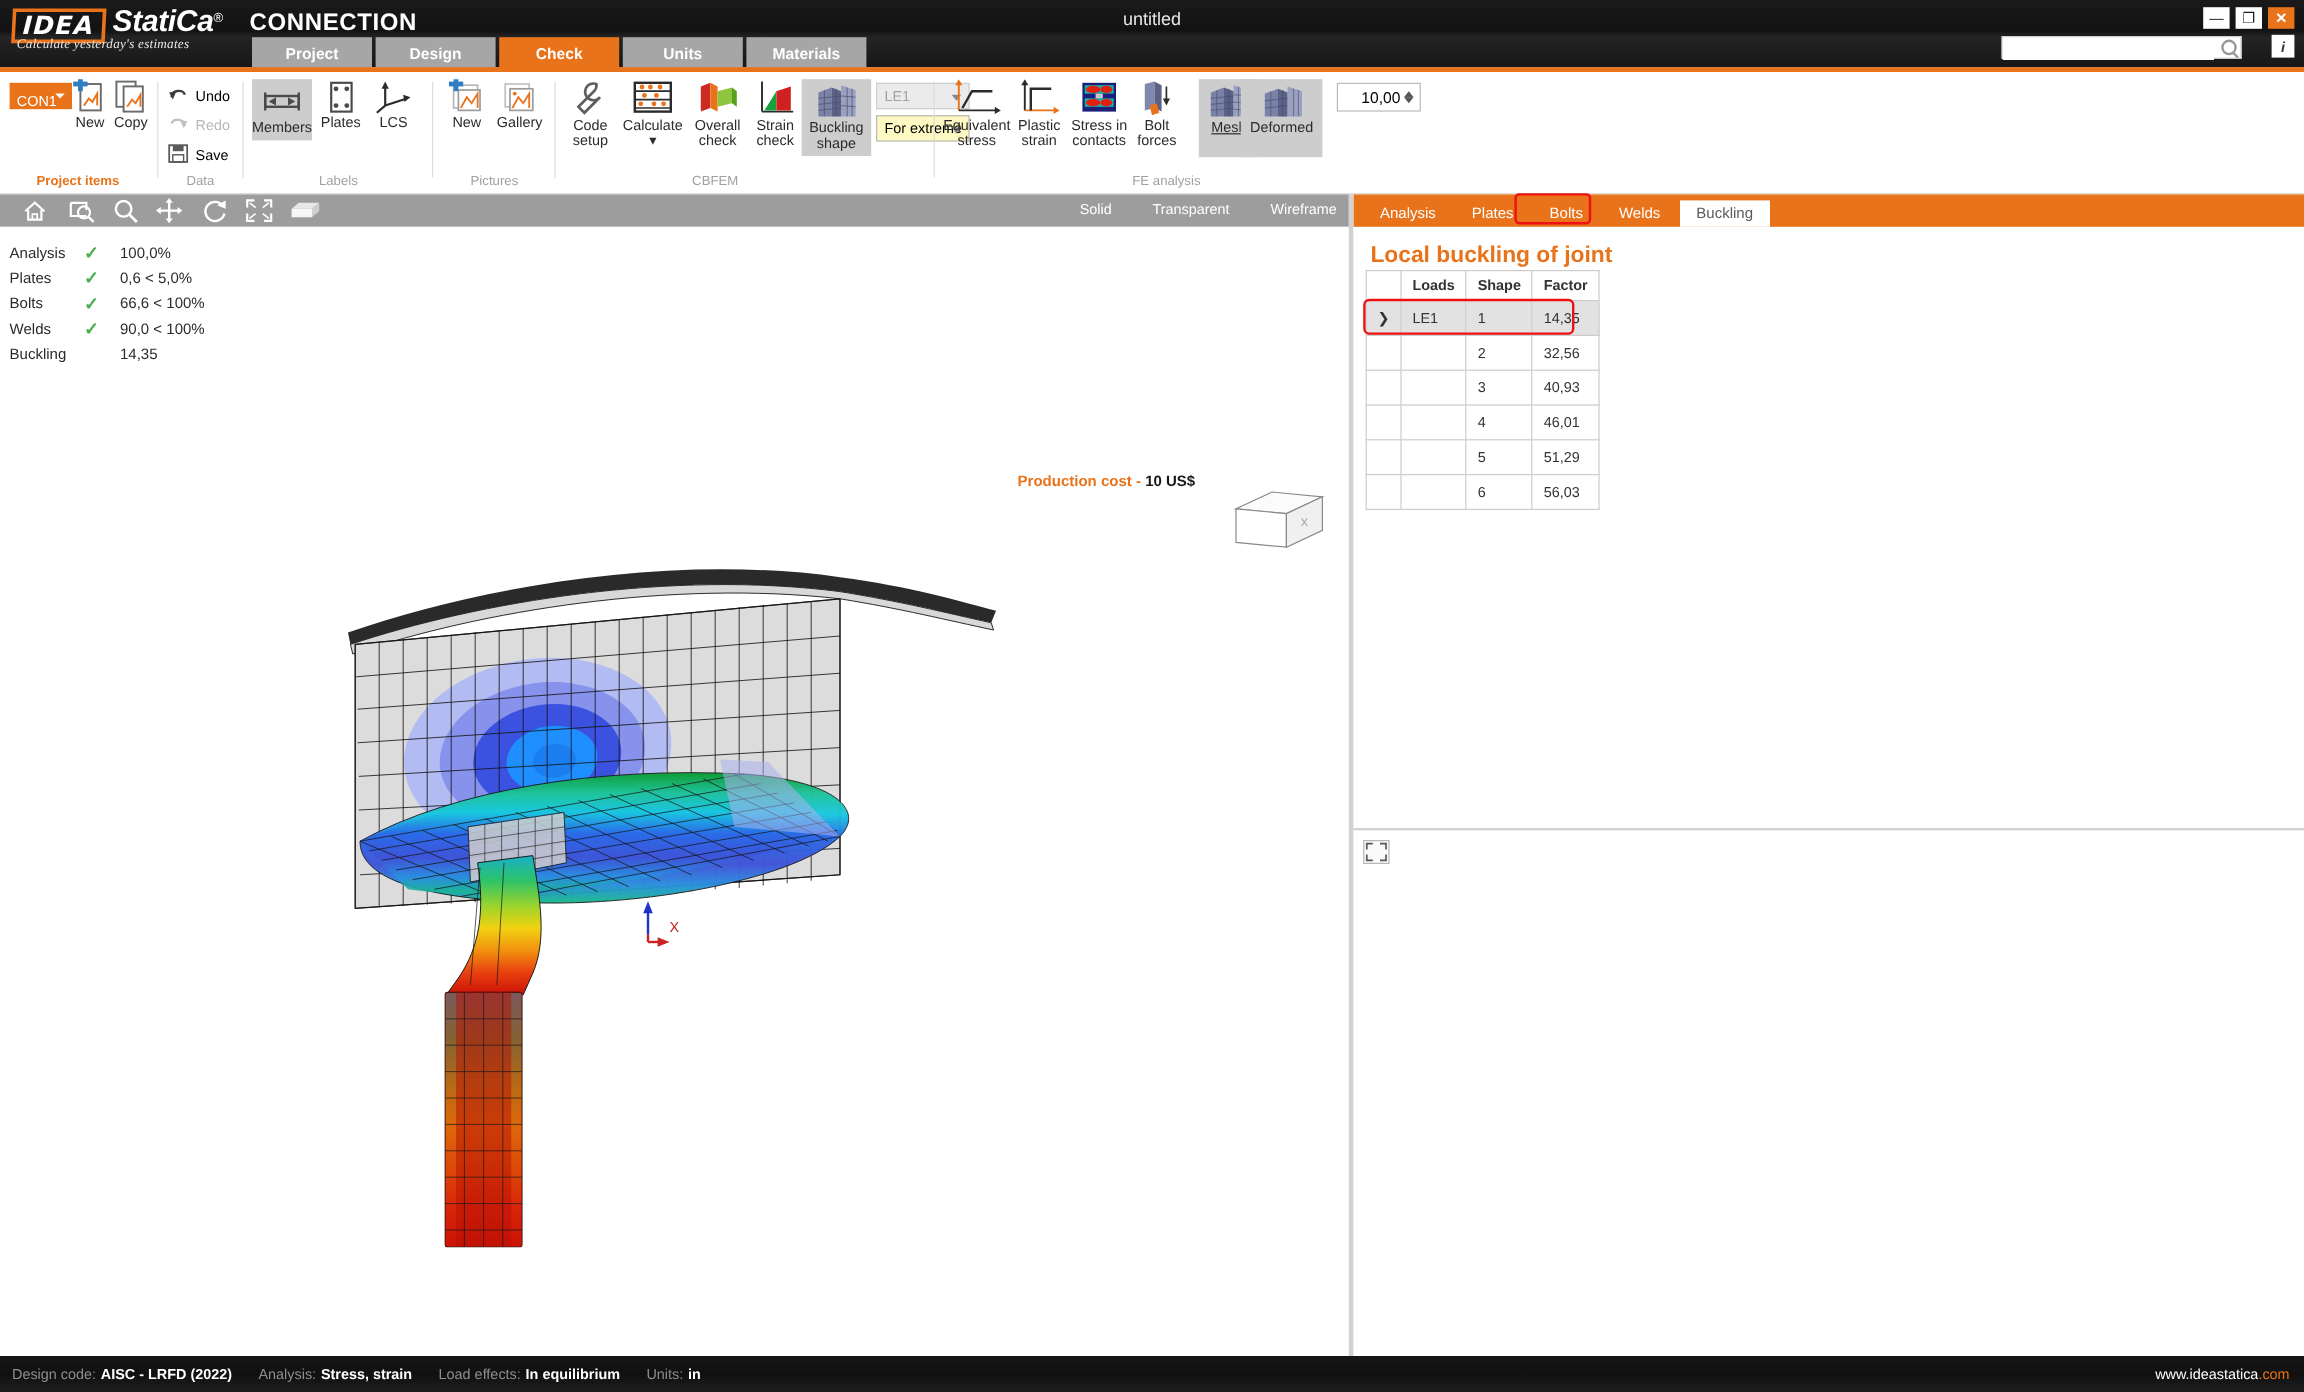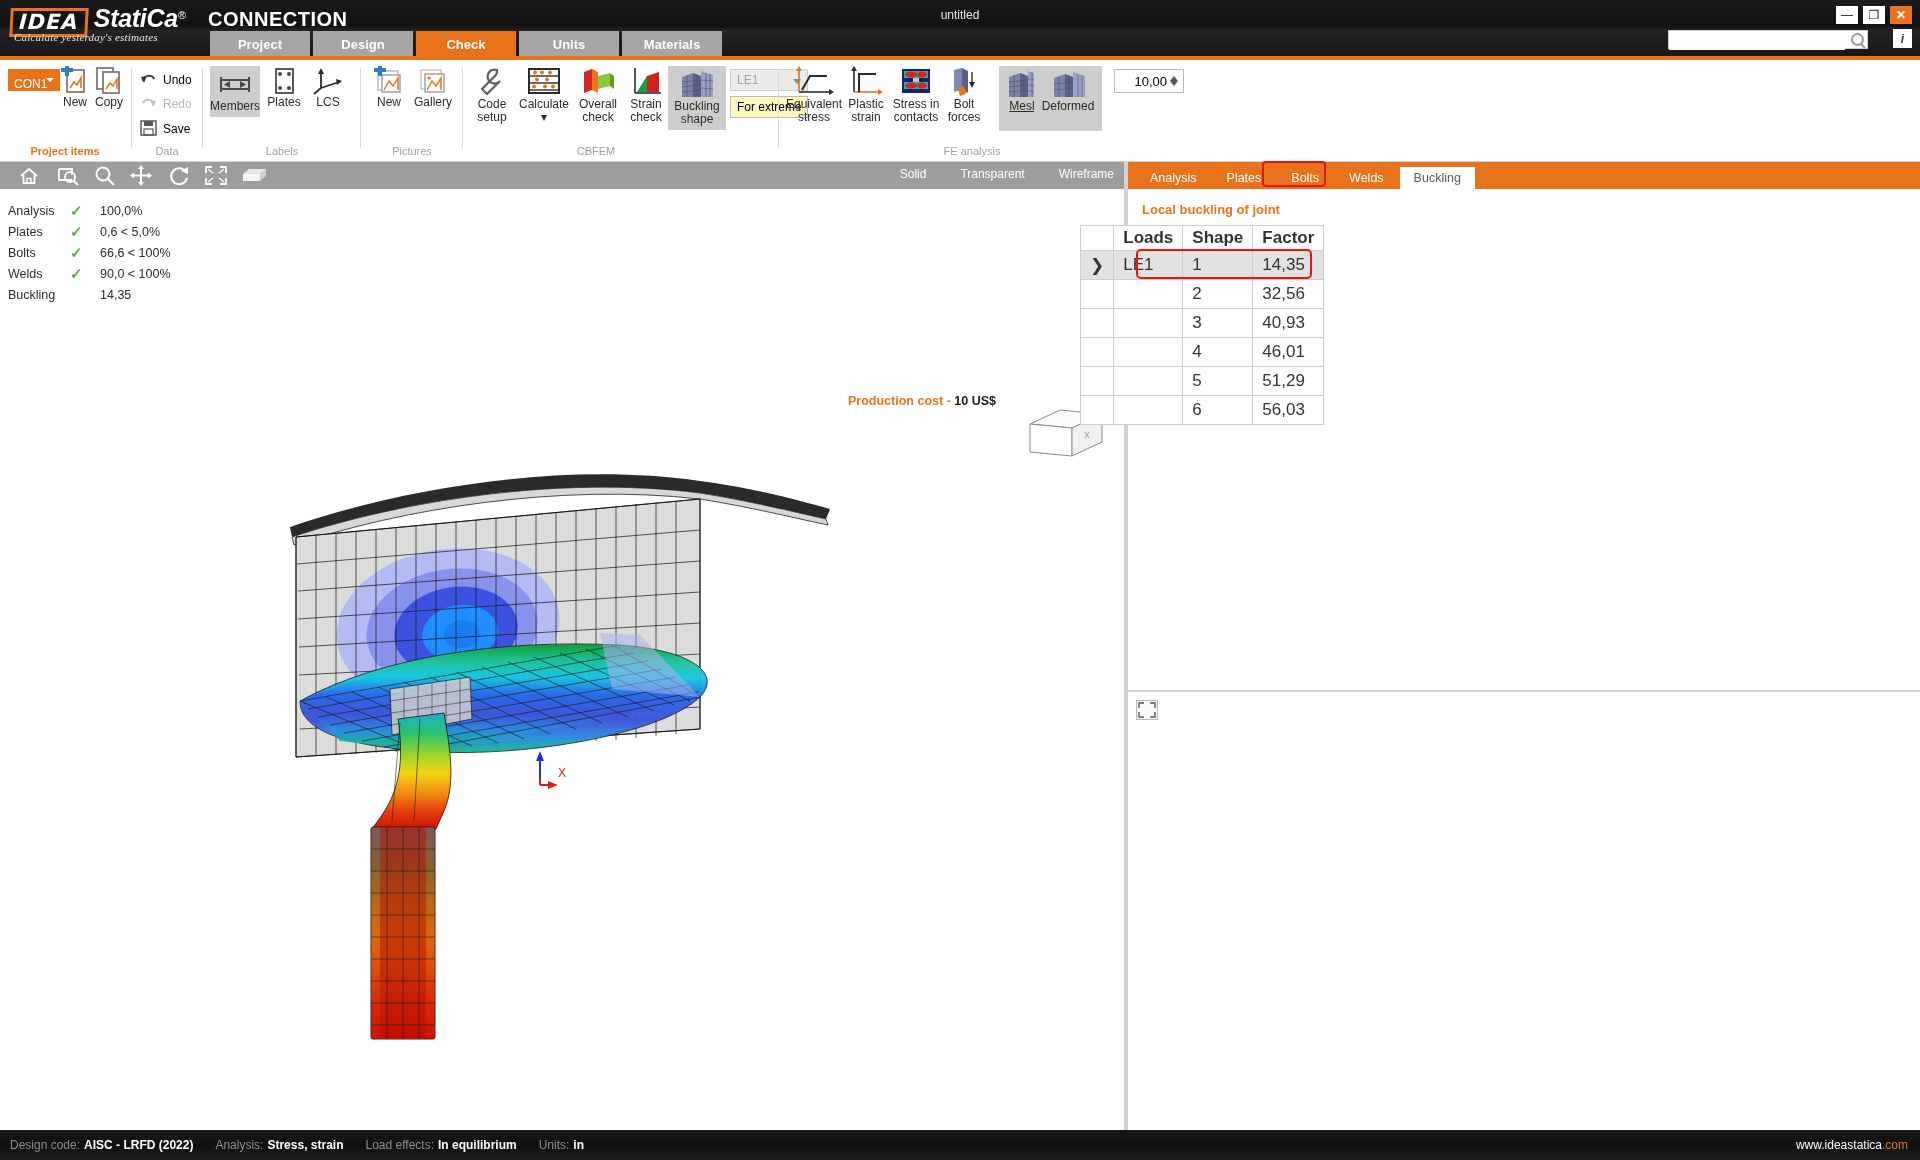--- a/index.html
+++ b/index.html
@@ -34,21 +34,21 @@
     color: #ffffff; font-size: 20px; font-weight: bold; 
     margin-left: 22px; vertical-align: 3px; letter-spacing: 0.5px;
   }
   .logo-tag {
     position: absolute; left: 14px; top: 31px; color: #e9e9e9;
     font-size: 11px; font-style: italic; letter-spacing: 0.2px;
     font-family: "Liberation Serif", serif;
   }
   .win-title {
     position: absolute; left: 0; top: 8px; width: 1920px; text-align: center;
-    color: #e8e8e8; font-size: 12px;
+    color: #e8e8e8; font-size: 15px;
   }
   .win-btns { position: absolute; right: 8px; top: 6px; display: flex; gap: 5px; }
   .win-btn {
     width: 22px; height: 18px; background: #ffffff; color: #1a1a1a;
     display: flex; align-items: center; justify-content: center;
     font-size: 12px; line-height: 1; cursor: pointer;
   }
   .win-btn.close { background: #e8731a; color: #ffffff; font-weight: bold; }
   .search-box {
     position: absolute; right: 52px; top: 30px; width: 200px; height: 19px;
@@ -195,26 +195,26 @@
   .rtab {
     height: 22px; padding: 0 14px; color: #ffffff; font-size: 12.5px;
     display: flex; align-items: center; cursor: pointer;
   }
   .rtab.active { background: #ffffff; color: #5a5a5a; }
   .rtab-hl {
     position: absolute; left: 1262px; top: 161px; width: 64px; height: 26px;
     border: 2.5px solid #ee1111; border-radius: 4px; pointer-events: none;
   }
   .rpanel-title {
-    position: absolute; left: 14px; top: 40px; font-size: 13px;
+    position: absolute; left: 14px; top: 40px; font-size: 19px;
     font-weight: bold; color: #e8731a;
   }
   .btable {
-    position: absolute; left: 1080px; top: 225px;
-    border-collapse: collapse; font-size: 17px; color: #333333;
+    position: absolute; left: 1138px; top: 225px;
+    border-collapse: collapse; font-size: 12px; color: #333333;
   }
   .btable th {
     background: #ffffff; border: 1px solid #cccccc; height: 25px;
     font-weight: bold; padding: 0 9px; color: #333;
   }
   .btable td {
     border: 1px solid #cccccc; height: 29px; padding: 0 9px;
     background: #ffffff;
   }
   .btable tr.sel td { background: #e2e2e2; }

